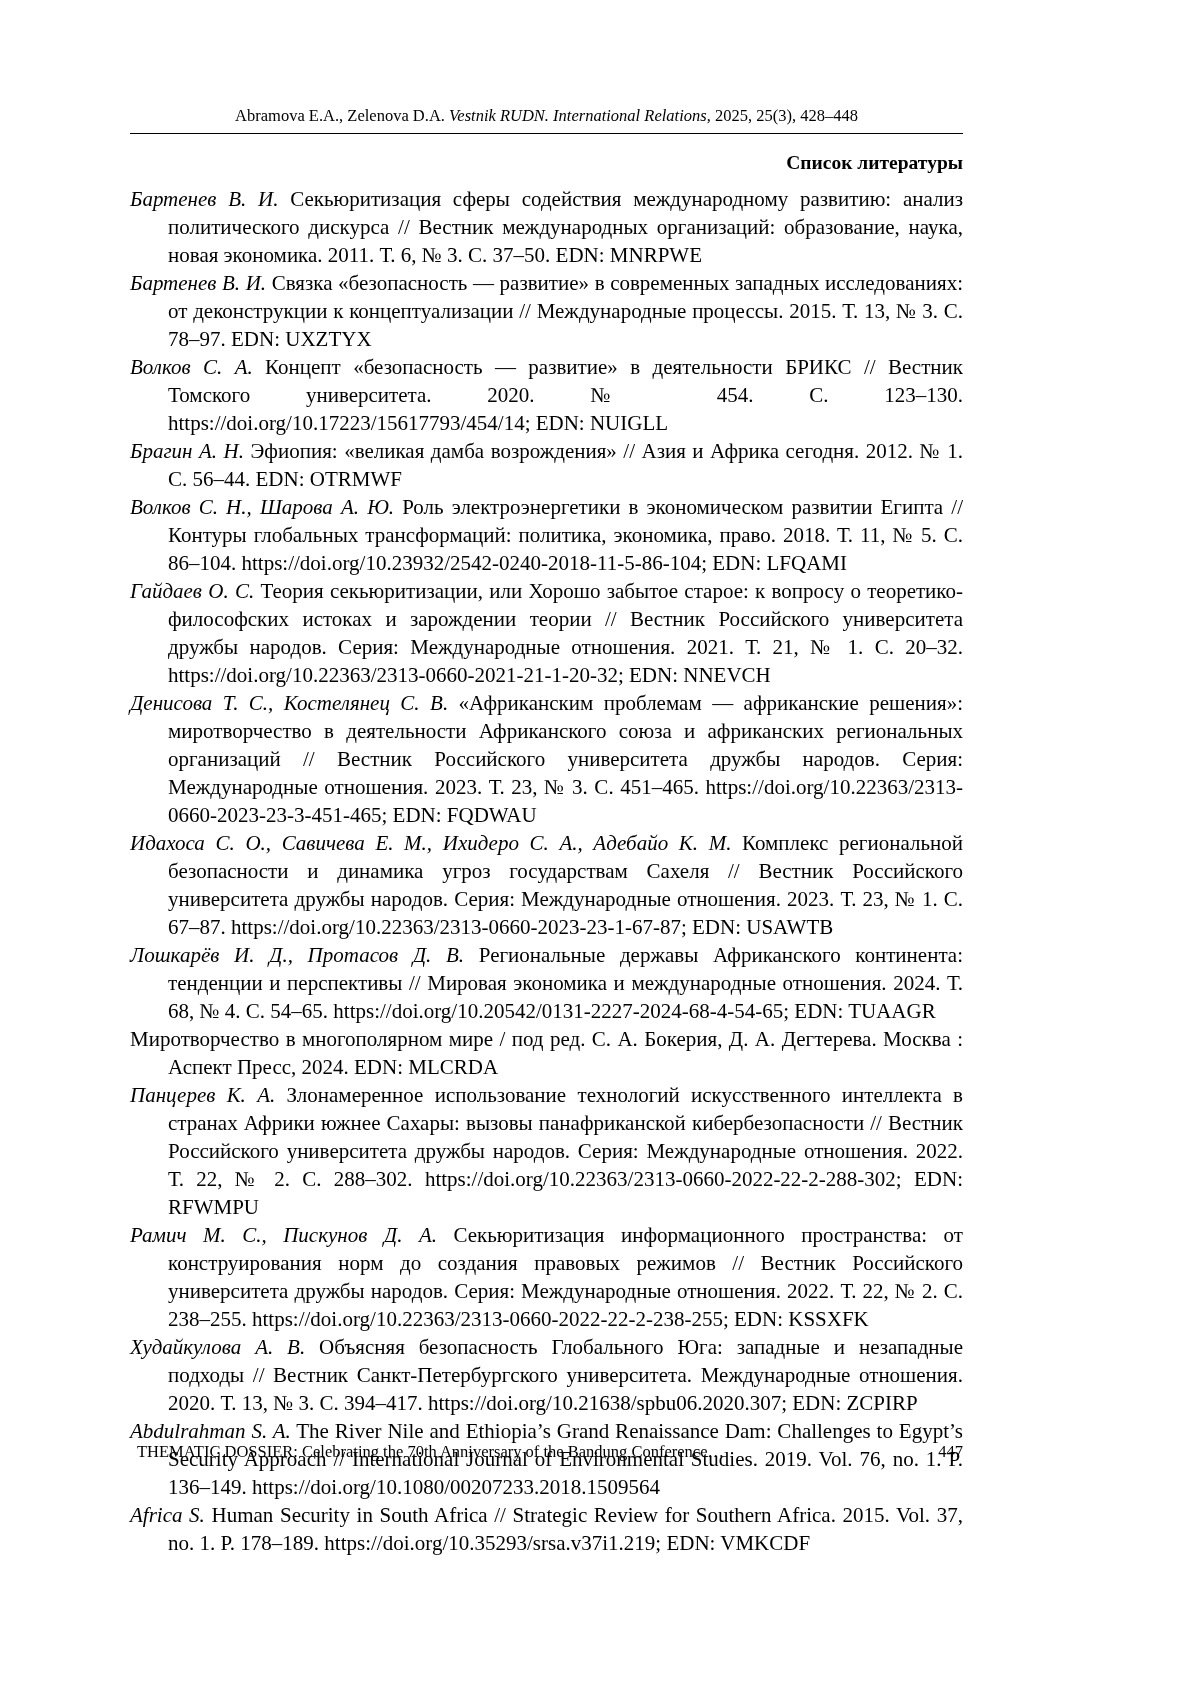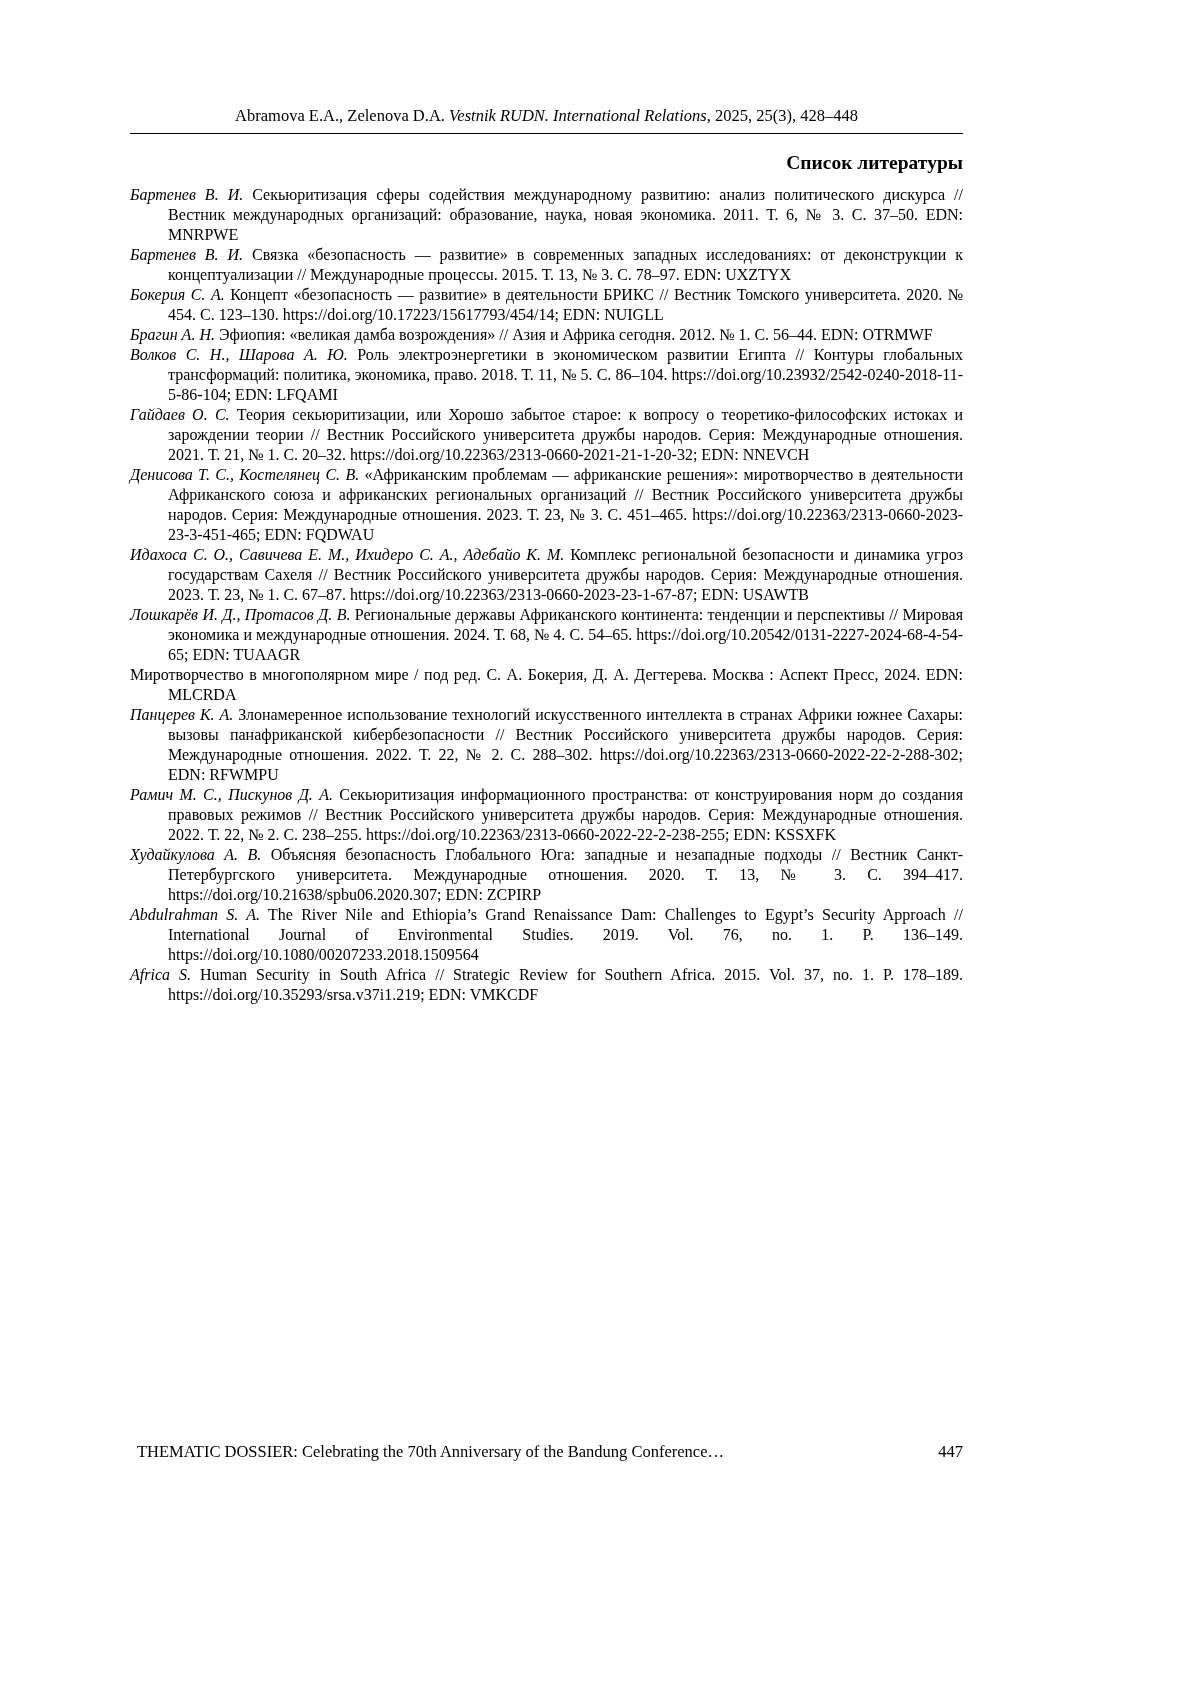--- a/index.html
+++ b/index.html
@@ -34,22 +34,22 @@
     height: 0;
   }
   .section-title {
     text-align: right;
     font-size: 19.5px;
     font-weight: bold;
     margin: 17px 0 10px 0;
     line-height: 24px;
   }
   .refs {
-    font-size: 16px;
-    line-height: 20px;
+    font-size: 21px;
+    line-height: 28px;
   }
   .ref {
     margin: 0;
     text-align: justify;
     padding-left: 38px;
     text-indent: -38px;
   }
   .au {
     font-style: italic;
   }
@@ -72,21 +72,21 @@
 
   <div class="running-head"><span>Abramova E.A., Zelenova D.A. </span><span class="it">Vestnik RUDN. International Relations</span><span>, 2025, 25(3), 428–448</span></div>
 
   <div class="head-rule"></div>
 
   <h1 class="section-title">Список литературы</h1>
 
   <div class="refs">
     <p class="ref"><span class="au">Бартенев В. И.</span><span> Секьюритизация сферы содействия международному развитию: анализ политического дискурса // Вестник международных организаций: образование, наука, новая экономика. 2011. Т. 6, № 3. С. 37–50. EDN: MNRPWE</span></p>
     <p class="ref"><span class="au">Бартенев В. И.</span><span> Связка «безопасность — развитие» в современных западных исследованиях: от деконструкции к концептуализации // Международные процессы. 2015. Т. 13, № 3. С. 78–97. EDN: UXZTYX</span></p>
-    <p class="ref"><span class="au">Бокерия С. А.</span><span> Концепт «безопасность — развитие» в деятельности БРИКС // Вестник Томского университета. 2020. № 454. С. 123–130. https://doi.org/10.17223/15617793/454/14; EDN: NUIGLL</span></p>
+    <p class="ref"><span class="au">Волков С. А.</span><span> Концепт «безопасность — развитие» в деятельности БРИКС // Вестник Томского университета. 2020. № 454. С. 123–130. https://doi.org/10.17223/15617793/454/14; EDN: NUIGLL</span></p>
     <p class="ref"><span class="au">Брагин А. Н.</span><span> Эфиопия: «великая дамба возрождения» // Азия и Африка сегодня. 2012. № 1. С. 56–44. EDN: OTRMWF</span></p>
     <p class="ref"><span class="au">Волков С. Н., Шарова А. Ю.</span><span> Роль электроэнергетики в экономическом развитии Египта // Контуры глобальных трансформаций: политика, экономика, право. 2018. Т. 11, № 5. С. 86–104. https://doi.org/10.23932/2542-0240-2018-11-5-86-104; EDN: LFQAMI</span></p>
     <p class="ref"><span class="au">Гайдаев О. С.</span><span> Теория секьюритизации, или Хорошо забытое старое: к вопросу о теоретико-философских истоках и зарождении теории // Вестник Российского университета дружбы народов. Серия: Международные отношения. 2021. Т. 21, № 1. С. 20–32. https://doi.org/10.22363/2313-0660-2021-21-1-20-32; EDN: NNEVCH</span></p>
     <p class="ref"><span class="au">Денисова Т. С., Костелянец С. В.</span><span> «Африканским проблемам — африканские решения»: миротворчество в деятельности Африканского союза и африканских региональных организаций // Вестник Российского университета дружбы народов. Серия: Международные отношения. 2023. Т. 23, № 3. С. 451–465. https://doi.org/10.22363/2313-0660-2023-23-3-451-465; EDN: FQDWAU</span></p>
     <p class="ref"><span class="au">Идахоса С. О., Савичева Е. М., Ихидеро С. А., Адебайо К. М.</span><span> Комплекс региональной безопасности и динамика угроз государствам Сахеля // Вестник Российского университета дружбы народов. Серия: Международные отношения. 2023. Т. 23, № 1. С. 67–87. https://doi.org/10.22363/2313-0660-2023-23-1-67-87; EDN: USAWTB</span></p>
     <p class="ref"><span class="au">Лошкарёв И. Д., Протасов Д. В.</span><span> Региональные державы Африканского континента: тенденции и перспективы // Мировая экономика и международные отношения. 2024. Т. 68, № 4. С. 54–65. https://doi.org/10.20542/0131-2227-2024-68-4-54-65; EDN: TUAAGR</span></p>
     <p class="ref"><span class="au"></span><span>Миротворчество в многополярном мире / под ред. С. А. Бокерия, Д. А. Дегтерева. Москва : Аспект Пресс, 2024. EDN: MLCRDA</span></p>
     <p class="ref"><span class="au">Панцерев К. А.</span><span> Злонамеренное использование технологий искусственного интеллекта в странах Африки южнее Сахары: вызовы панафриканской кибербезопасности // Вестник Российского университета дружбы народов. Серия: Международные отношения. 2022. Т. 22, № 2. С. 288–302. https://doi.org/10.22363/2313-0660-2022-22-2-288-302; EDN: RFWMPU</span></p>
     <p class="ref"><span class="au">Рамич М. С., Пискунов Д. А.</span><span> Секьюритизация информационного пространства: от конструирования норм до создания правовых режимов // Вестник Российского университета дружбы народов. Серия: Международные отношения. 2022. Т. 22, № 2. С. 238–255. https://doi.org/10.22363/2313-0660-2022-22-2-238-255; EDN: KSSXFK</span></p>
     <p class="ref"><span class="au">Худайкулова А. В.</span><span> Объясняя безопасность Глобального Юга: западные и незападные подходы // Вестник Санкт-Петербургского университета. Международные отношения. 2020. Т. 13, № 3. С. 394–417. https://doi.org/10.21638/spbu06.2020.307; EDN: ZCPIRP</span></p>

